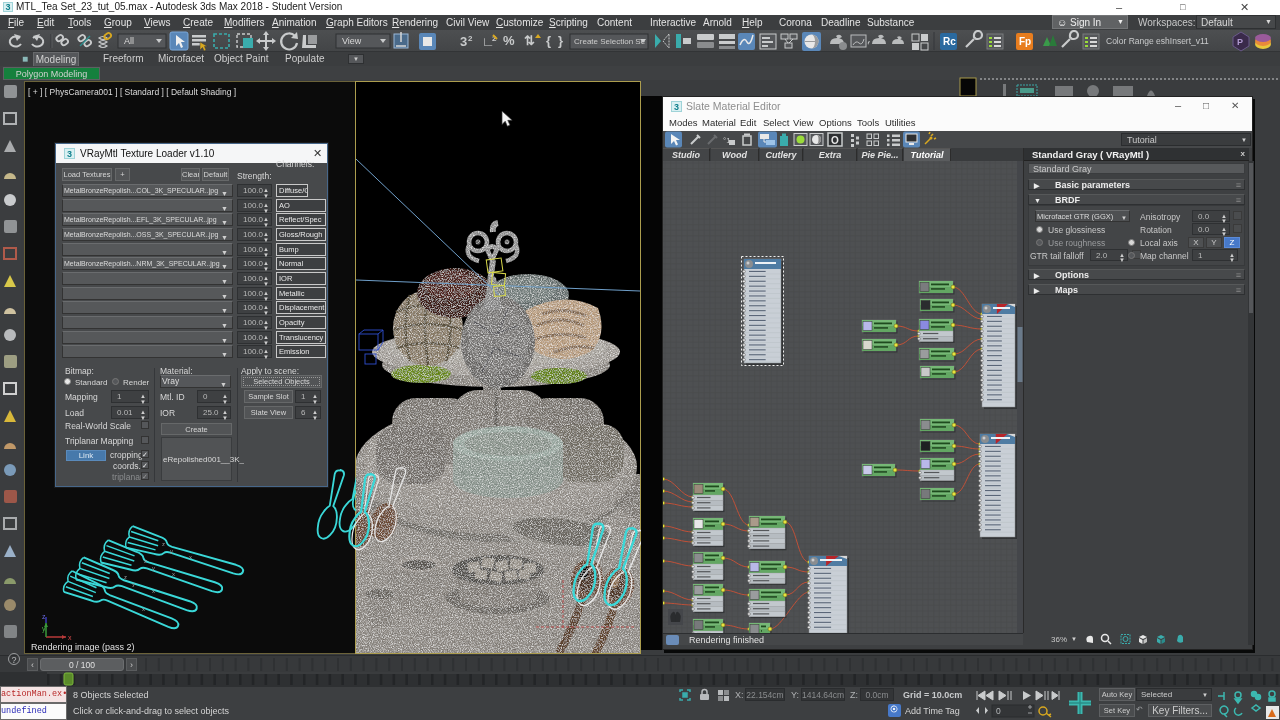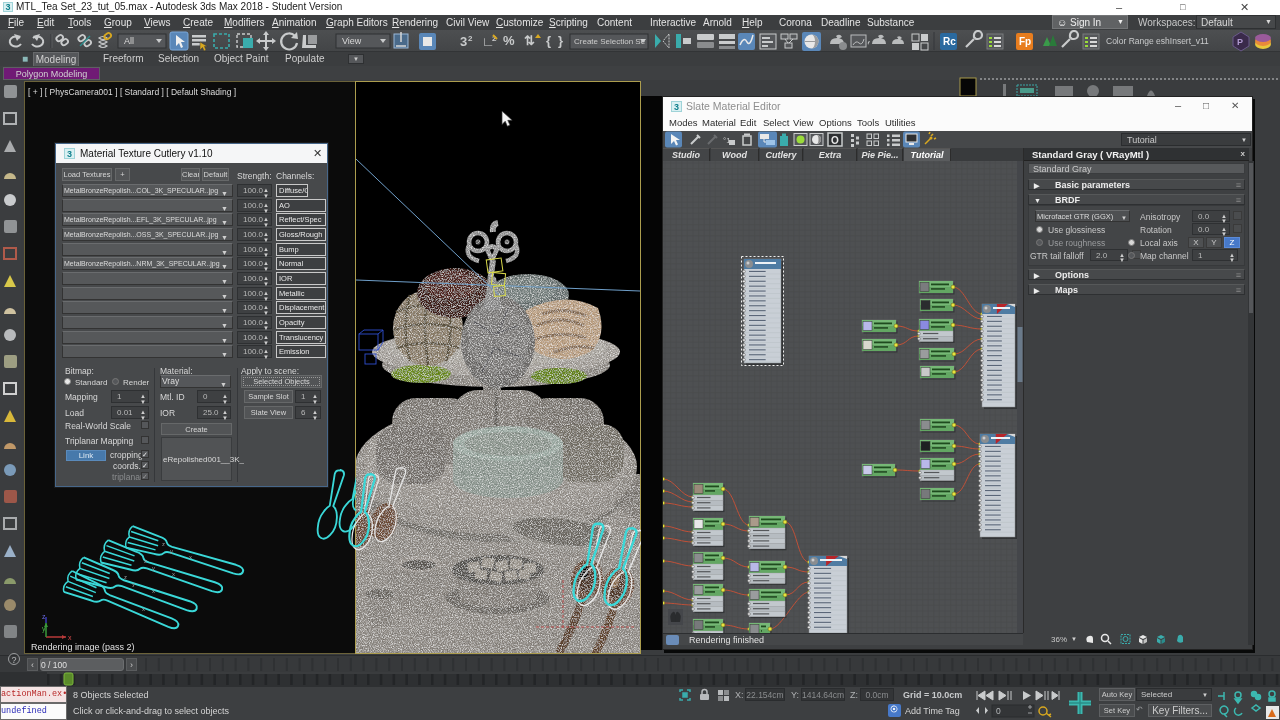--- a/index.html
+++ b/index.html
@@ -238,29 +238,29 @@
 <path d="M1241 2 l8 5 0 9 -8 5 -8 -5 0 -9z" fill="#3a2a4a" stroke="#6a5a8a"></path>
         <text x="1237" y="15" fill="#b09ad0" font-size="9" font-weight="bold" font-family="Liberation Sans">P</text>
 <ellipse cx="1263" cy="14" rx="8" ry="5" fill="#e8c83a"></ellipse>
         <ellipse cx="1263" cy="11" rx="8" ry="5" fill="#e88a3a"></ellipse>
         <ellipse cx="1263" cy="8" rx="8" ry="4" fill="#9a5a9a"></ellipse>
 </svg></div>
 <div class="abs" id="ribtabs">
   <span class="abs" style="left:22px;top:1px;color:#8ab8b8">■</span>
   <div class="abs" style="left:33px;top:0;width:46px;height:14px;background:#55575a;border:1px solid #686a6c;border-bottom:none;text-align:center;line-height:13px">Modeling</div>
   <span class="abs" style="left:103px;top:1px">Freeform</span>
-  <span class="abs" style="left:158px;top:1px">Selection</span>
+  <span class="abs" style="left:158px;top:1px">Microfacet</span>
   <span class="abs" style="left:214px;top:1px">Object Paint</span>
   <span class="abs" style="left:285px;top:1px">Populate</span>
   <div class="abs" style="left:348px;top:2px;width:16px;height:10px;background:#55575a;border:1px solid #2e3032">
         <span class="abs" style="left:4px;top:1px;font-size:6px;color:#ccc">▼</span>
       </div>
 </div>
 <div class="abs" id="ribstrip">
-  <div class="abs" style="left:3px;top:1px;width:97px;height:13px;background:#701a75;border:1px solid #5e6062;color:#d2d2d2;font-size:9px;text-align:center;line-height:12px">Polygon Modeling</div>
+  <div class="abs" style="left:3px;top:1px;width:97px;height:13px;background:#15803d;border:1px solid #5e6062;color:#d2d2d2;font-size:9px;text-align:center;line-height:12px">Polygon Modeling</div>
   <svg class="abs" style="left:955px;top:8px" width="325" height="22">
         <rect x="5" y="4" width="16" height="18" fill="#060606" stroke="#a8994a" stroke-width="1"></rect>
         <path d="M25 5 h300" stroke="#9a9c9e" stroke-width="1.5" stroke-dasharray="2 2"></path>
         <g fill="#77797b">
           <rect x="48" y="10" width="3" height="12"></rect>
           <rect x="62" y="11" width="20" height="11" fill="none" stroke="#3aa8a8" stroke-dasharray="2 1"></rect>
           <rect x="65" y="14" width="14" height="5" fill="#4a9a8a"></rect>
           <rect x="100" y="12" width="18" height="10"></rect>
           <circle cx="138" cy="17" r="6"></circle>
           <rect x="158" y="12" width="20" height="10"></rect>
@@ -488,29 +488,29 @@
         </g>
         <g transform="translate(360,449) rotate(16) scale(1.25)">
           <path d="M0 -52 q4 0 4 4 l-2.5 28 q4 2 5.5 9 q2 9 -2 16 q-3 5.5 -7 4.5 q-4 -1 -5 -8 q-1.5 -8 1.5 -14.5 q1.5 -4 4 -6.5 l-2.5 -28 q0 -4 4 -4z" fill="none" stroke="#e8e8e8" stroke-width="1" stroke-linejoin="round"></path>
         </g>
       </svg>
 </div>
 <div class="abs" id="vfb1" style="left:641px;top:96px;width:21px;height:554px;background:#050505"></div>
 <div class="abs" id="mtl">
   <div class="tb">
     <div class="abs" style="left:8px;top:4px;width:11px;height:11px;background:#d9f0f2;border:1px solid #9fd3d8;color:#0e7f8c;font-size:9px;font-weight:bold;line-height:10px;text-align:center">3</div>
-    <span class="abs" style="left:24px;top:4px">Material Texture Cutlery v1.10</span>
+    <span class="abs" style="left:24px;top:4px">VRayMtl Texture Loader v1.10</span>
     <span class="abs" style="left:257px;top:3px;color:#333;font-size:11px">✕</span>
   </div>
   <div class="btn" style="left:6px;top:24px;width:50px;height:13px">Load Textures</div>
   <div class="btn" style="left:59px;top:24px;width:15px;height:13px">+</div>
   <div class="btn" style="left:125px;top:24px;width:19px;height:13px">Clear</div>
   <div class="btn" style="left:146px;top:24px;width:27px;height:13px">Default</div>
   <span class="lbl" style="left:181px;top:27px">Strength:</span>
-  <span class="lbl" style="left:220px;top:27px">Channels:</span>
+  <span class="lbl" style="left:220px;top:15px">Channels:</span>
   <div id="mrows">
         <div class="drop" style="left:6px;top:40.0px;width:171px;height:13px">MetalBronzeRepolish...COL_3K_SPECULAR..jpg<span class="caret" style="right:4px;top:3px;font-size:7px">▼</span></div>
         <div class="spin" style="left:181px;top:40.0px;width:35px;height:13px">100.0<span class="caret" style="right:2px;top:0px">▲</span><span class="caret" style="right:2px;top:6px">▼</span></div>
         <div class="chanbtn" style="left:220px;top:40.0px;width:32px;height:13px">Diffuse/Color</div>
         <div class="drop" style="left:6px;top:54.6px;width:171px;height:13px">
           <span class="caret" style="right:4px;top:3px;font-size:7px">▼</span>
         </div>
         <div class="spin" style="left:181px;top:54.6px;width:35px;height:13px">100.0<span class="caret" style="right:2px;top:0px">▲</span><span class="caret" style="right:2px;top:6px">▼</span></div>
         <div class="chanbtn" style="left:220px;top:54.6px;width:50px;height:13px">AO</div>
         <div class="drop" style="left:6px;top:69.3px;width:171px;height:13px">MetalBronzeRepolish...EFL_3K_SPECULAR..jpg<span class="caret" style="right:4px;top:3px;font-size:7px">▼</span></div>
@@ -1492,21 +1492,21 @@
         </div>
   </div>
   <div class="abs" id="pscroll">
         <div class="abs" style="left:1px;top:2px;width:4px;height:150px;background:#55575a"></div>
       </div>
 </div>
 
 <div class="abs" id="timeline">
   <div class="abs" style="left:8px;top:-3px;width:12px;height:12px;border:1px solid #9a9c9e;border-radius:50%;color:#b8babc;font-size:9px;text-align:center;line-height:12px">?</div>
   <div class="abs" style="left:27px;top:2px;width:11px;height:13px;background:#4a4c4e;border:1px solid #5a5c5e;color:#c9c9c9;font-size:9px;text-align:center;line-height:12px">‹</div>
-  <div class="abs" style="left:40px;top:2px;width:84px;height:13px;background:#5c5e60;border:1px solid #6c6e70;border-radius:3px;color:#e0e0e0;font-size:8.5px;line-height:12px">0 / 100</div>
+  <div class="abs" style="left:40px;top:2px;width:84px;height:13px;background:#5c5e60;border:1px solid #6c6e70;border-radius:3px;color:#e0e0e0;font-size:8.5px;text-align:center;line-height:12px">0 / 100</div>
   <div class="abs" style="left:126px;top:2px;width:11px;height:13px;background:#4a4c4e;border:1px solid #5a5c5e;color:#c9c9c9;font-size:9px;text-align:center;line-height:12px">›</div>
       <svg class="abs" style="left:140px;top:0" width="1140" height="17" id="tlruler">
         <rect x="5.0" y="2" width="2" height="13" fill="#2f3133"></rect>
         <rect x="17.8" y="2" width="2" height="13" fill="#2f3133"></rect>
         <rect x="30.6" y="2" width="2" height="13" fill="#2f3133"></rect>
         <rect x="43.4" y="2" width="2" height="13" fill="#2f3133"></rect>
         <rect x="56.2" y="2" width="2" height="13" fill="#2f3133"></rect>
         <rect x="69.0" y="2" width="2" height="13" fill="#2f3133"></rect>
         <rect x="81.8" y="2" width="2" height="13" fill="#2f3133"></rect>
         <rect x="94.6" y="2" width="2" height="13" fill="#2f3133"></rect>

